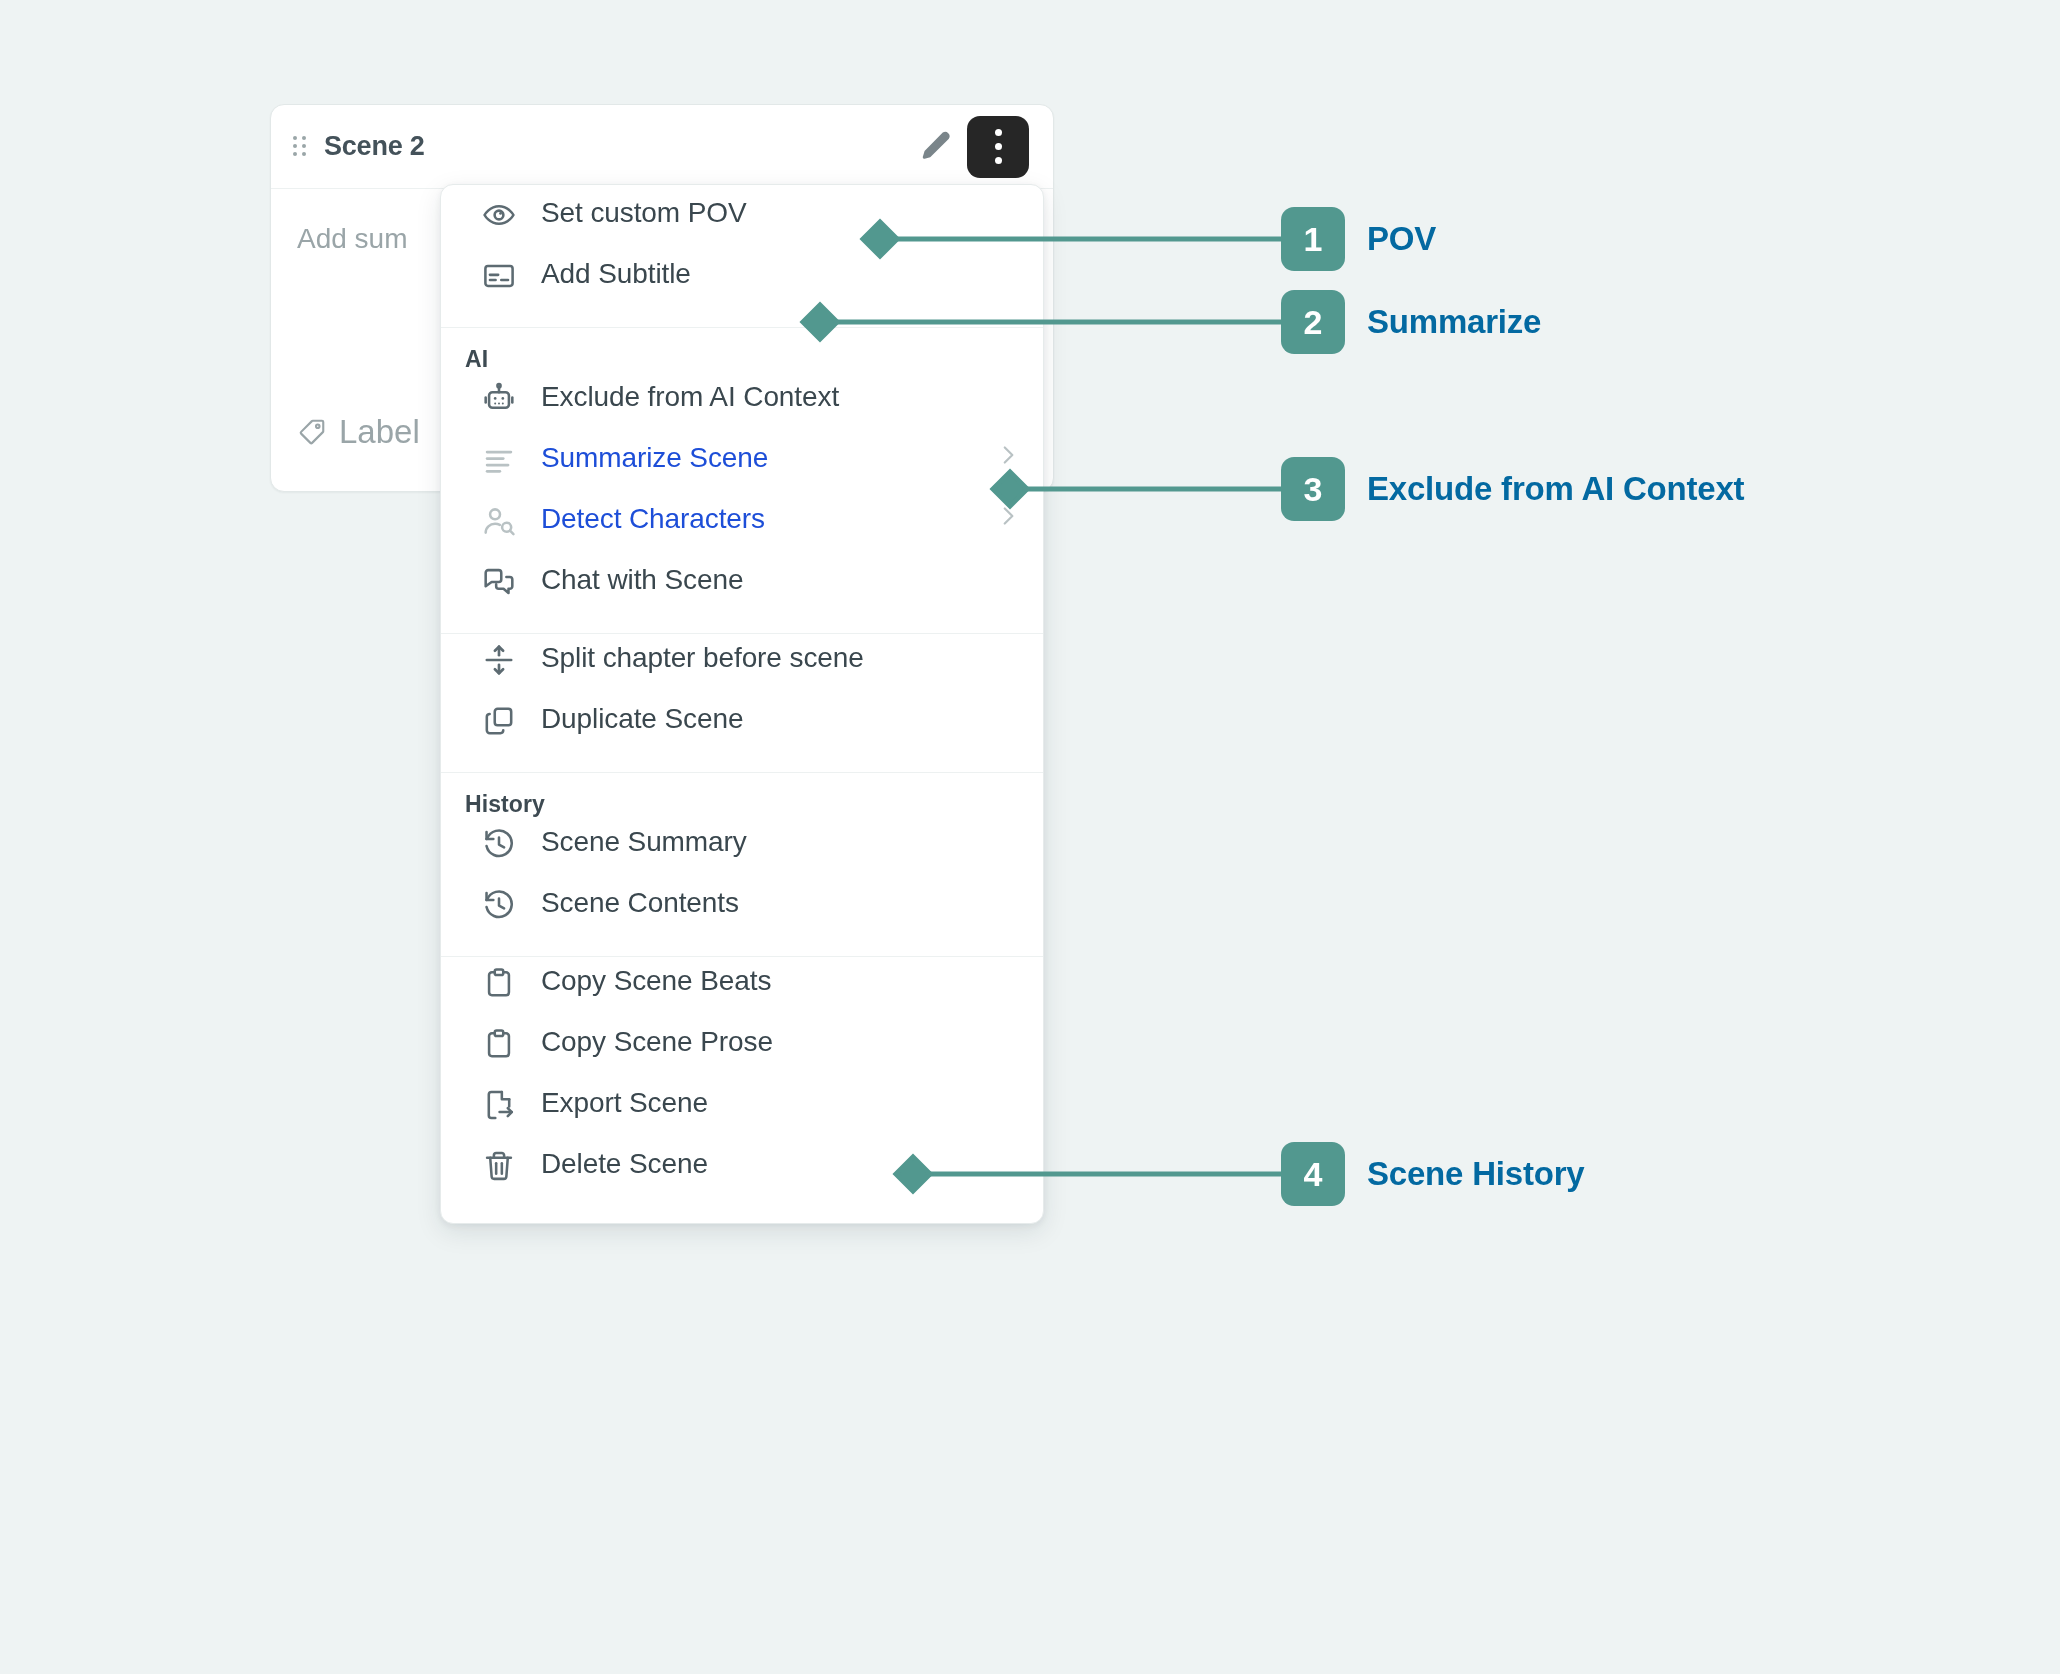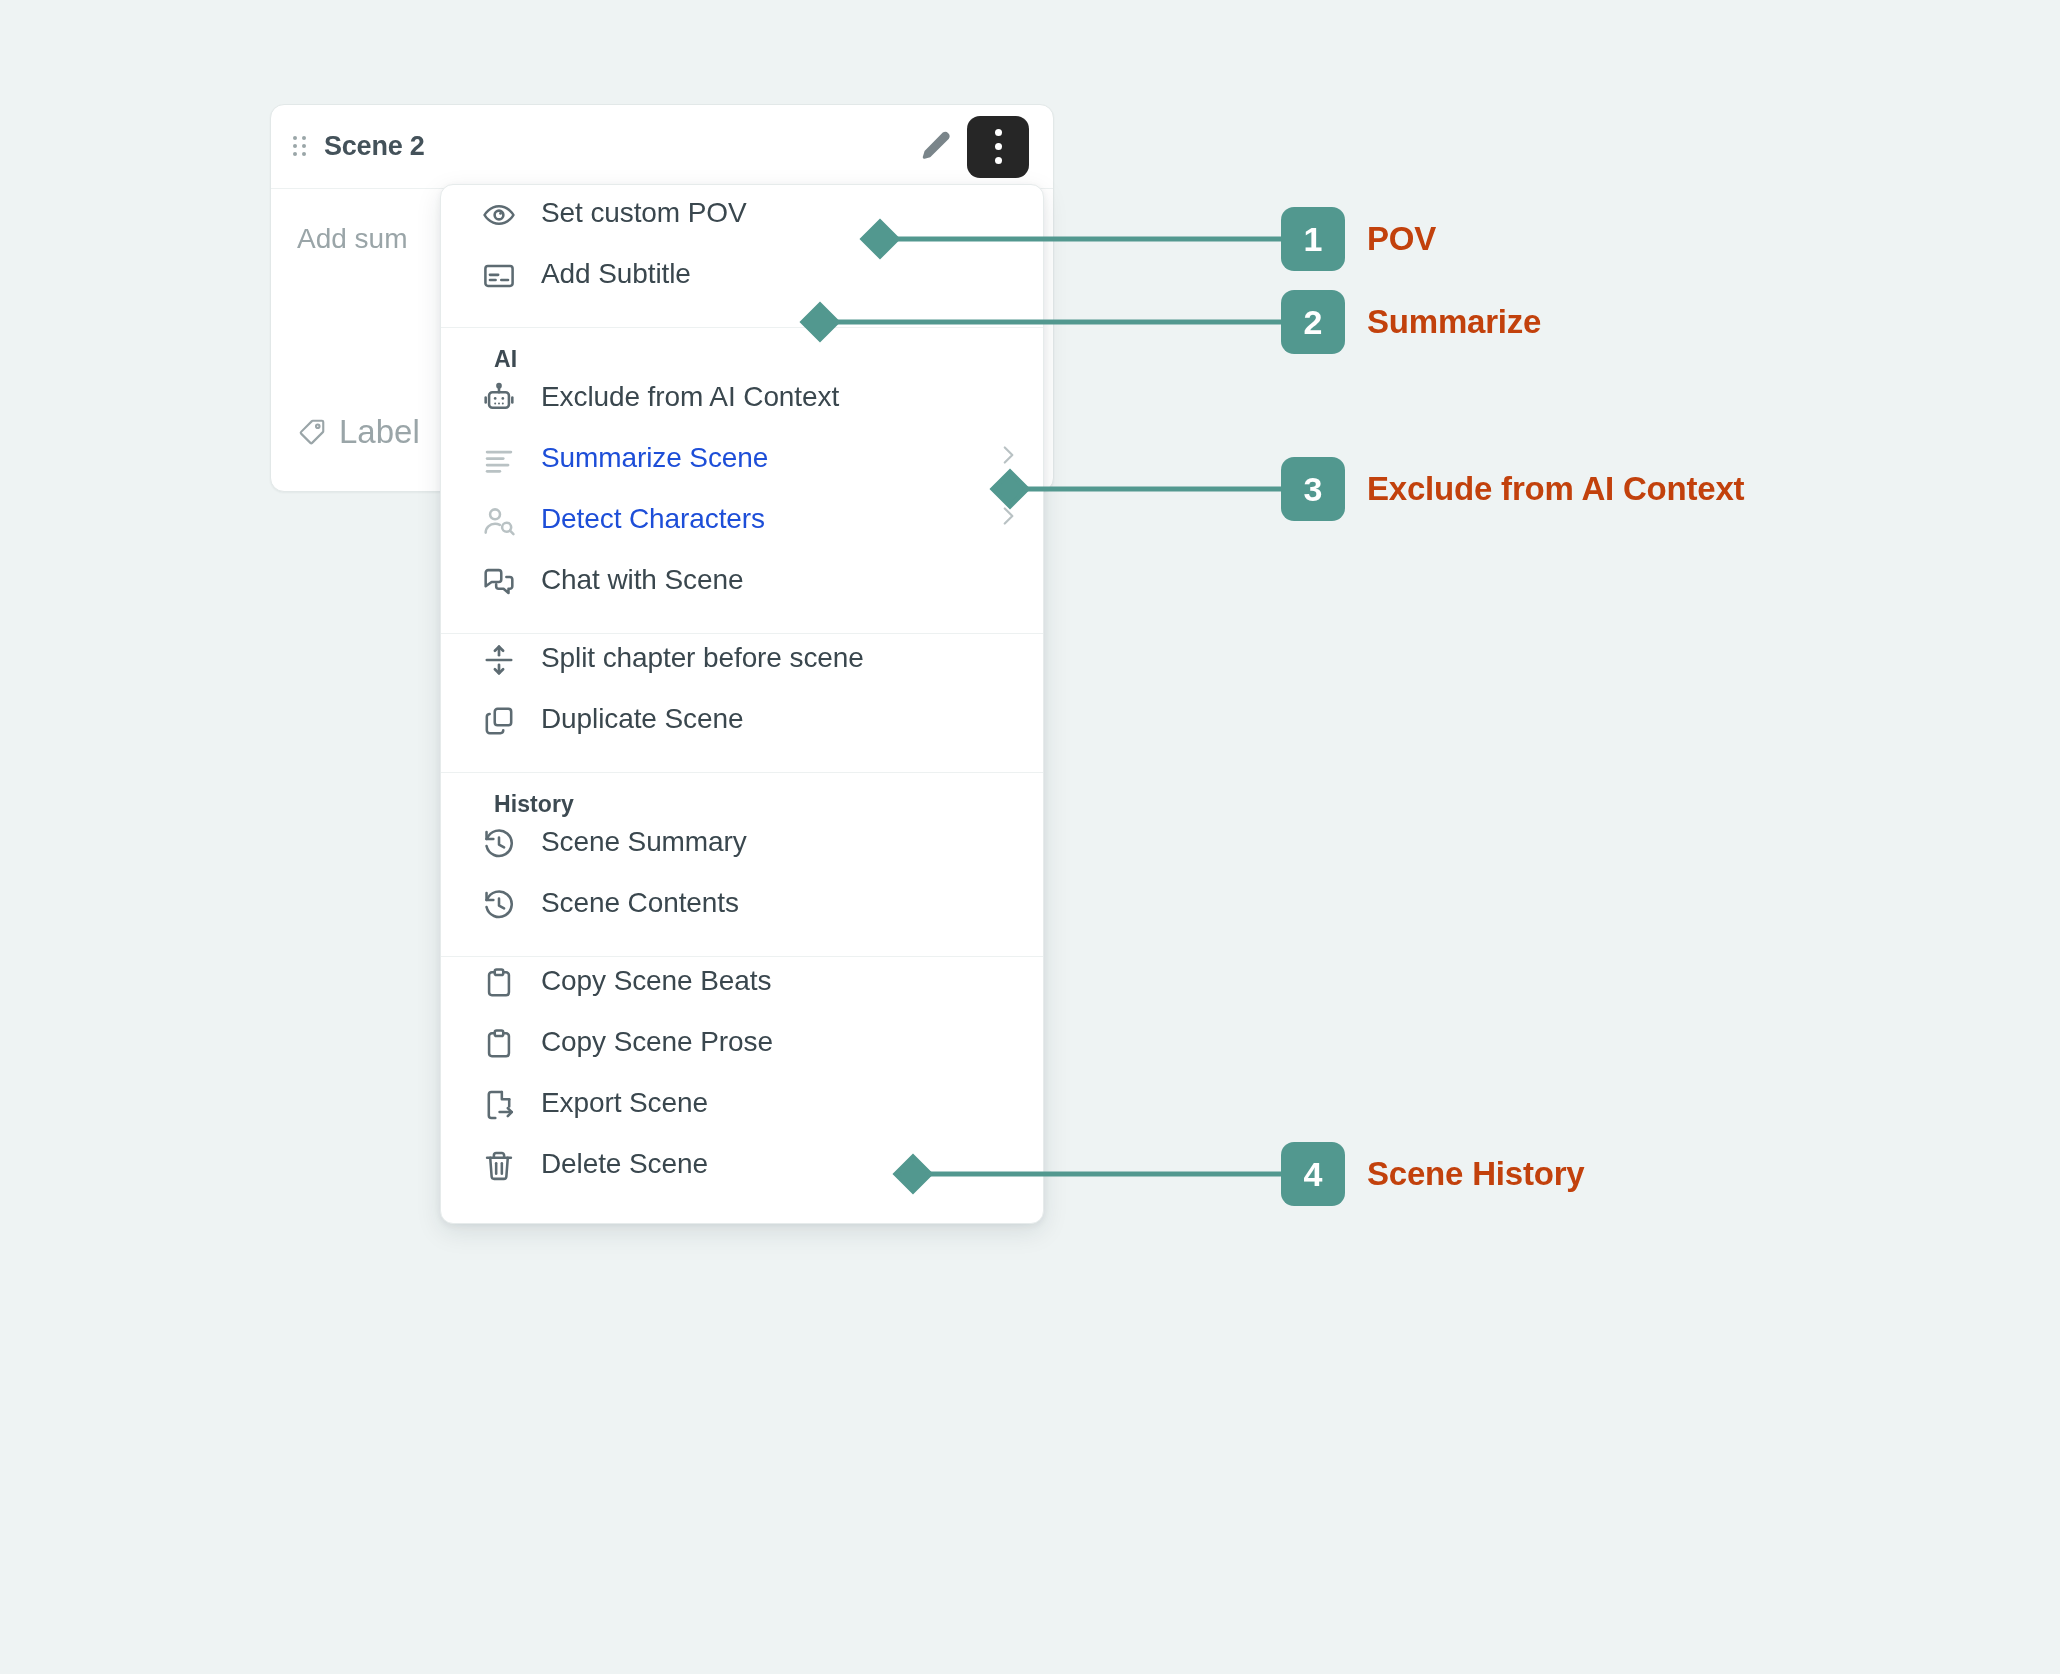--- a/index.html
+++ b/index.html
@@ -128,21 +128,20 @@
   }
   .menu-section { padding: 8px 0; }
   .menu-section + .menu-section { border-top: 1px solid #edf1f1; }
 
   .section-title {
     font-size: 23px;
     font-weight: 700;
     color: #3d4a52;
     padding: 10px 0 8px 24px;
     letter-spacing: .1px;
-    margin-left: 29px;
   }
 
   .menu-item {
     display: flex;
     align-items: flex-start;
     height: 61px;
     padding: 0 22px 0 40px;
     box-sizing: border-box;
     position: relative;
     white-space: nowrap;
@@ -204,21 +203,21 @@
     font-weight: 700;
     display: flex;
     align-items: center;
     justify-content: center;
     flex: none;
     line-height: 1;
   }
   .callout-text {
     font-size: 33px;
     font-weight: 700;
-    color: #c2410c;
+    color: #0369a1;
     white-space: nowrap;
     letter-spacing: -.2px;
   }
 </style>
 </head>
 <body>
 
 <div class="scene-card">
   <div class="scene-card-header">
     <span class="drag-handle">

